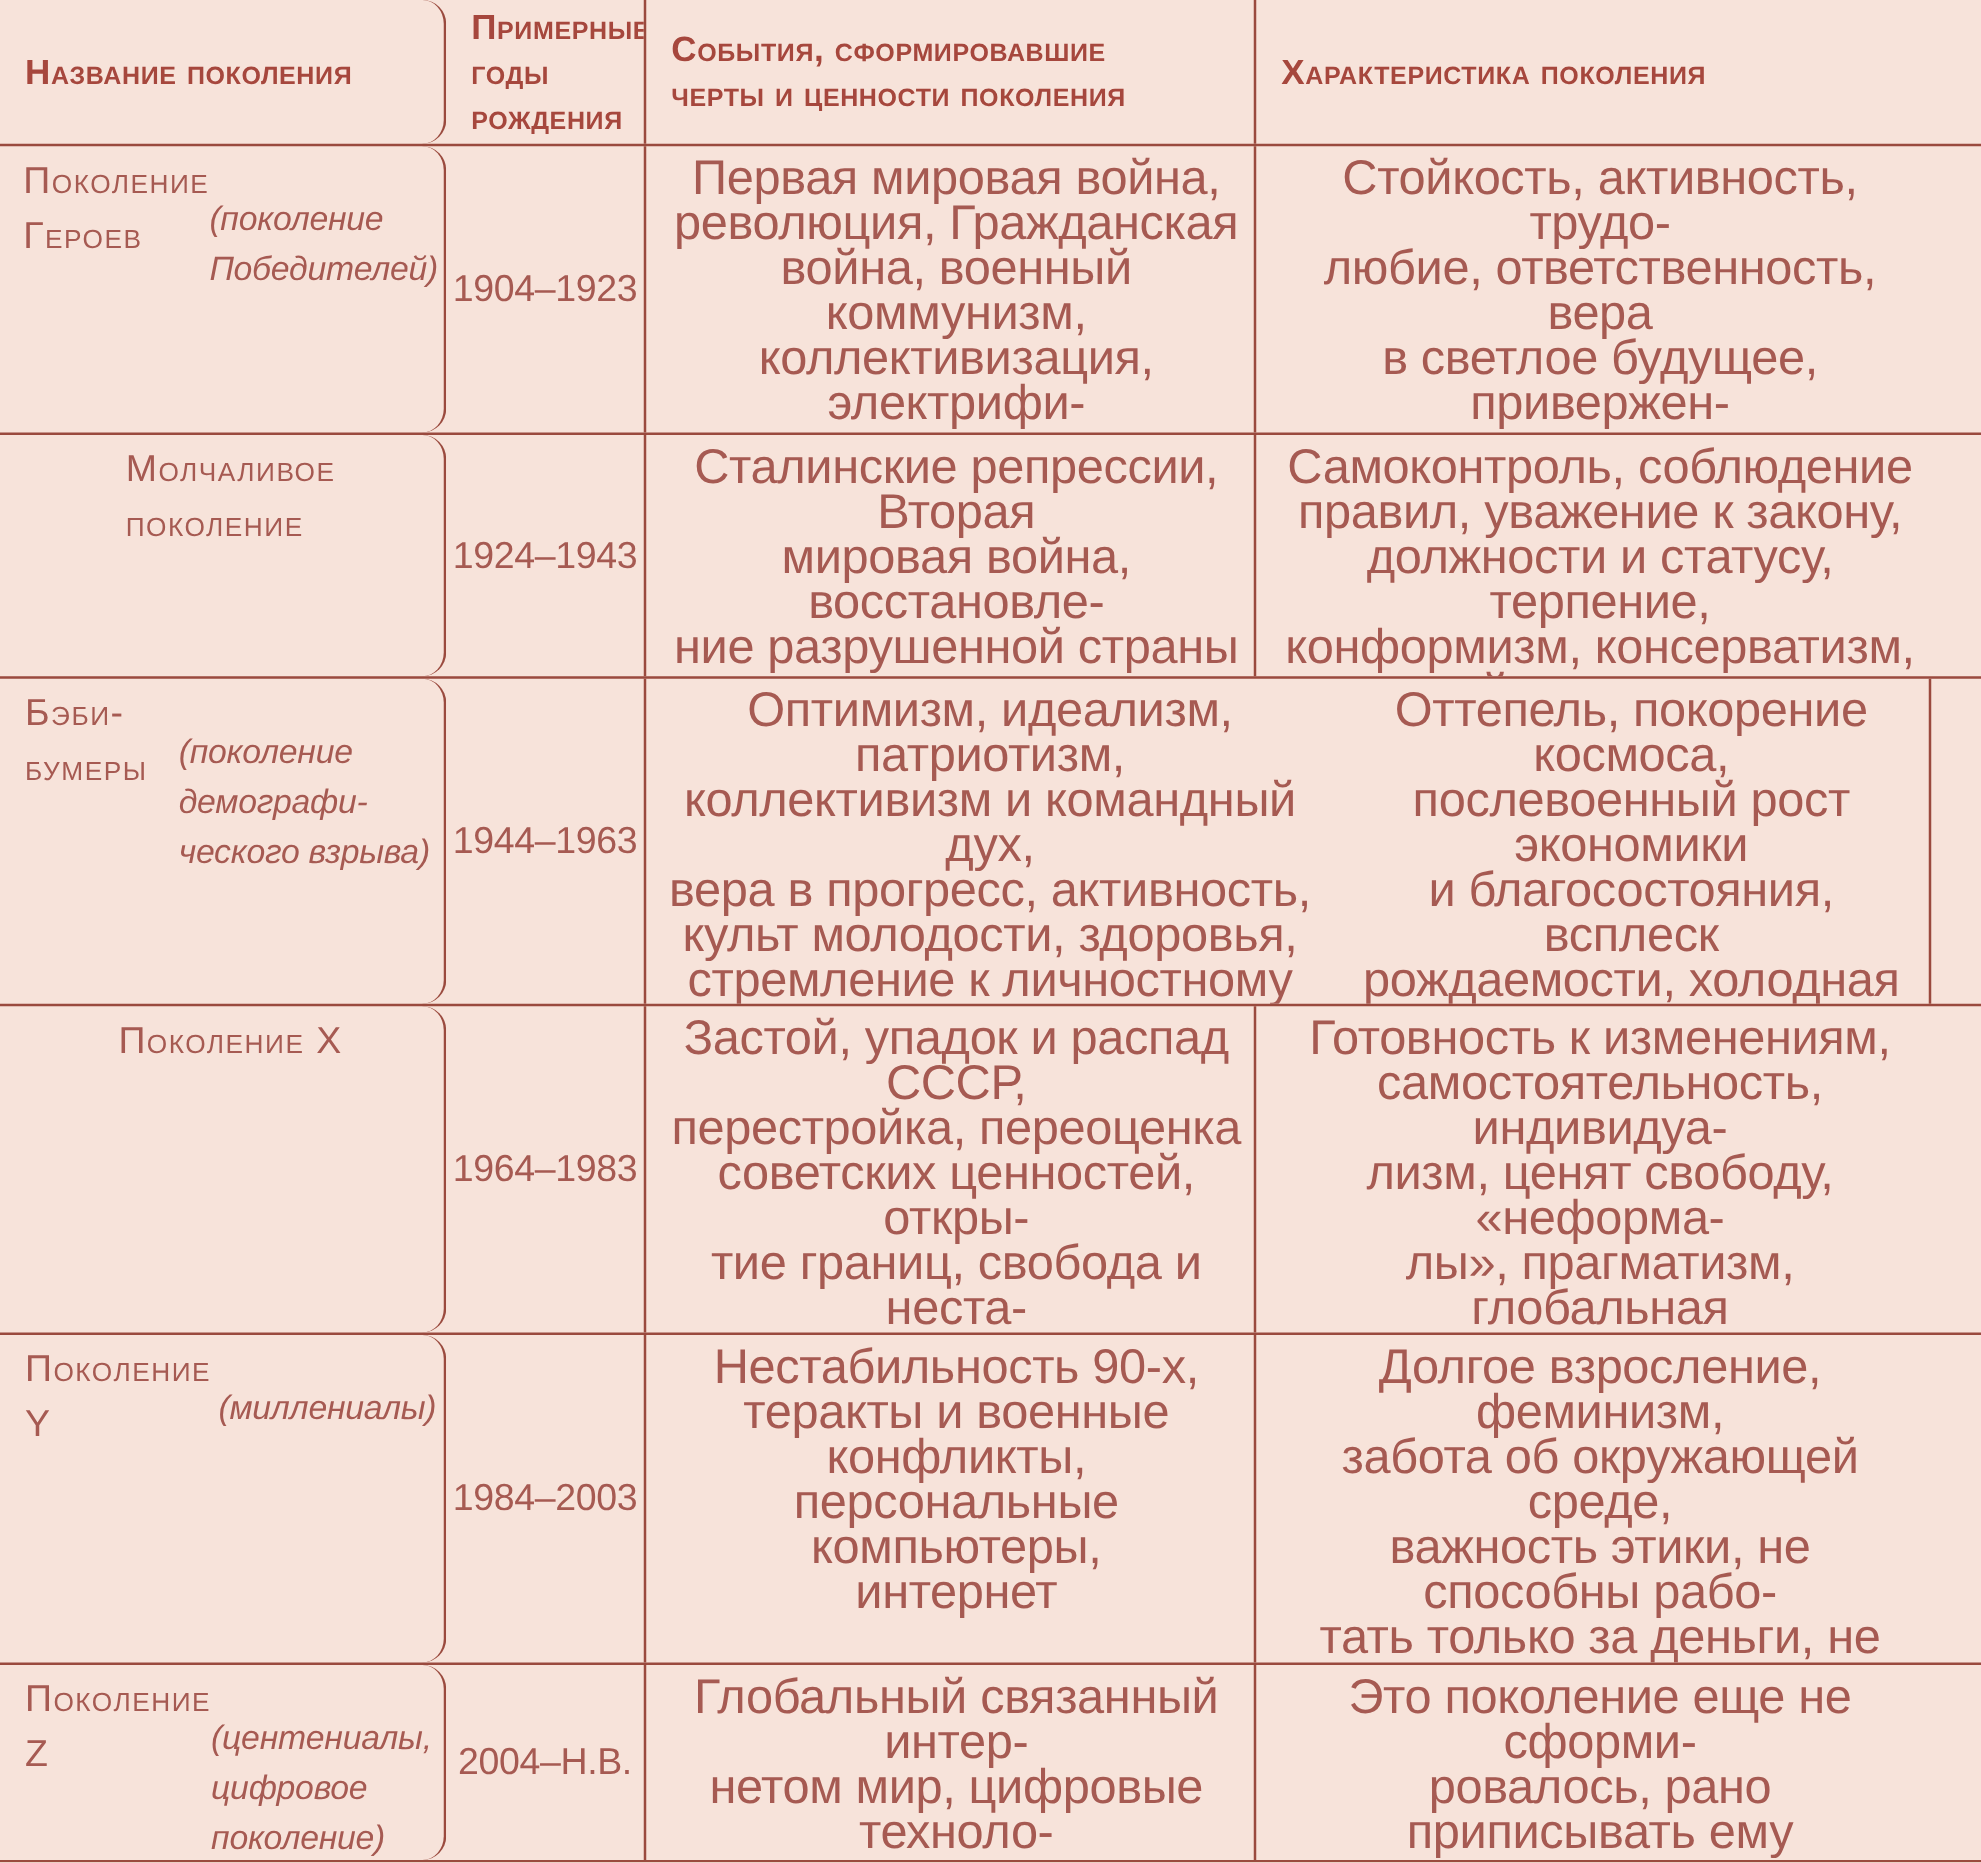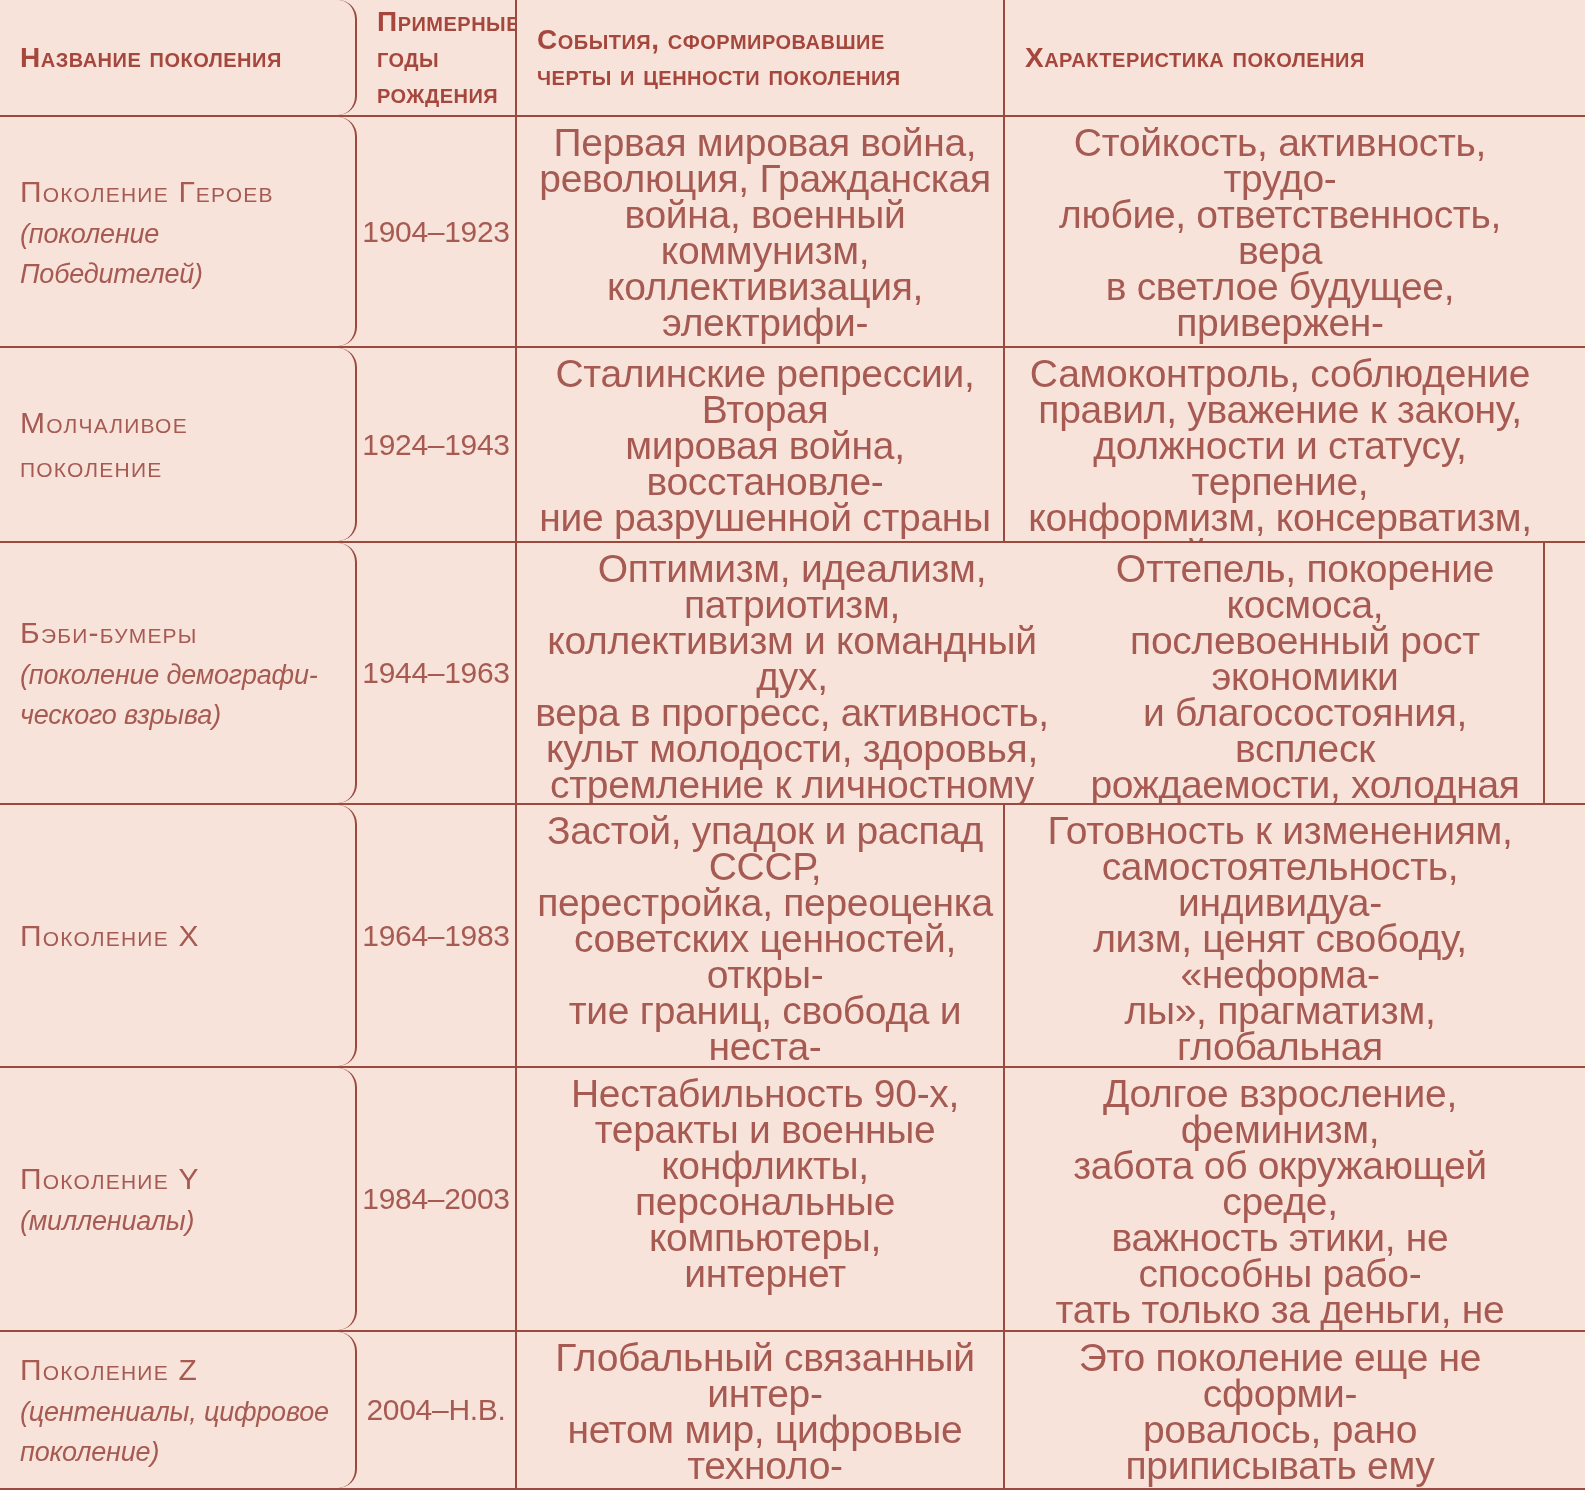--- a/index.html
+++ b/index.html
@@ -45,37 +45,38 @@
     font-size: 28px;
     line-height: 36px;
     letter-spacing: 0.5px;
     color: #a6473d;
     white-space: pre-line;
     padding: 4px 8px 4px 20px;
   }
   
   .namecell {
     display: flex;
-    flex-direction: column;
+    flex-direction: row;
     justify-content: center;
     padding: 6px 6px 6px 20px;
   }
   .gname {
     font-variant: small-caps;
     font-size: 30px;
     line-height: 44px;
     letter-spacing: 1.2px;
     white-space: pre-line;
   }
   .gnote {
     font-style: italic;
     font-size: 27px;
     line-height: 40px;
     letter-spacing: -0.2px;
     white-space: pre-line;
+    margin-top: 32px;
   }
   
   .yearscell {
     display: flex;
     align-items: center;
     justify-content: center;
     font-size: 30px;
     letter-spacing: -0.3px;
   }
   

